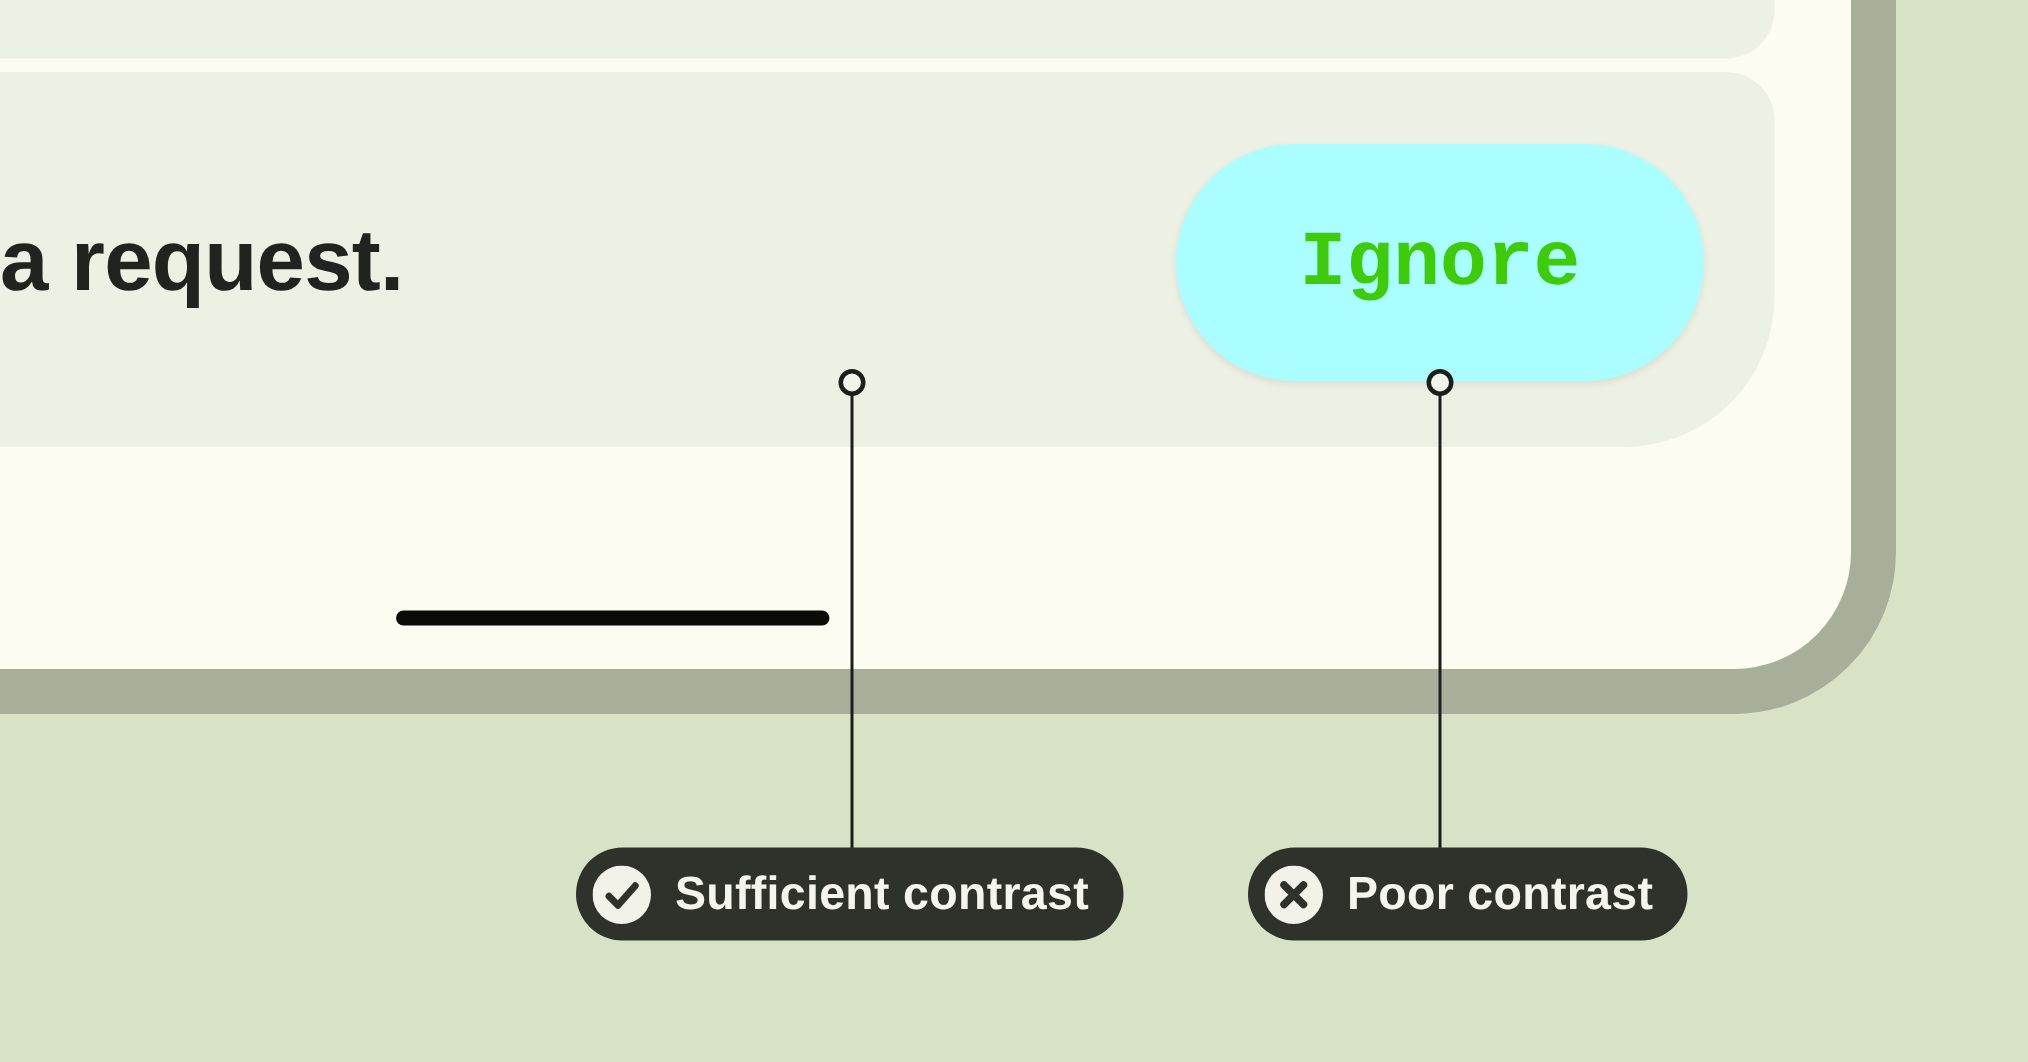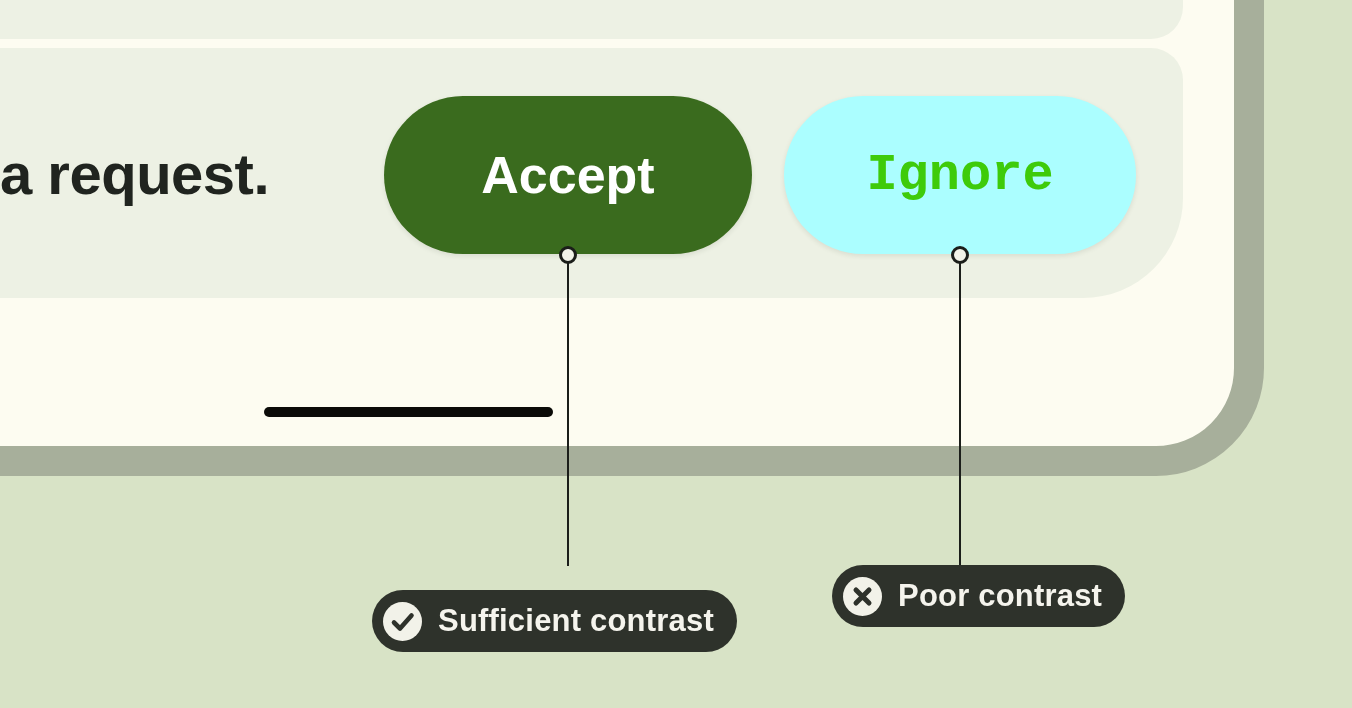--- a/index.html
+++ b/index.html
@@ -85,21 +85,21 @@
   .annotation{
     position:absolute;
     top:565px;height:62px;
     box-sizing:border-box;
     background:#2e322b;
     border-radius:31px;
     display:flex;align-items:center;
     padding:0 23px 0 11px;
     gap:16px;
   }
-  .annotation-1{left:372px;margin-top:25px;}
+  .annotation-1{left:384px;}
   .annotation-2{left:832px;}
   .annotation .label{
     color:#f5f4ed;
     font-size:31px;font-weight:600;
     white-space:nowrap;
     letter-spacing:0.2px;
   }
   .badge-icon{display:block;width:39px;height:39px;}
 </style>
 </head>
@@ -108,21 +108,20 @@
 <div class="stage">
 
   <div class="device"></div>
 
   <div class="card-top"></div>
 
   <div class="card-main"></div>
 
   <div class="request-text">a request.</div>
 
-  <button class="pill-btn btn-accept">Accept</button>
 
   <button class="pill-btn btn-ignore">Ignore</button>
 
   <div class="home-indicator"></div>
 
   <div class="leader leader-1"></div>
   <div class="leader leader-2"></div>
 
   <div class="anchor anchor-1"></div>
   <div class="anchor anchor-2"></div>

